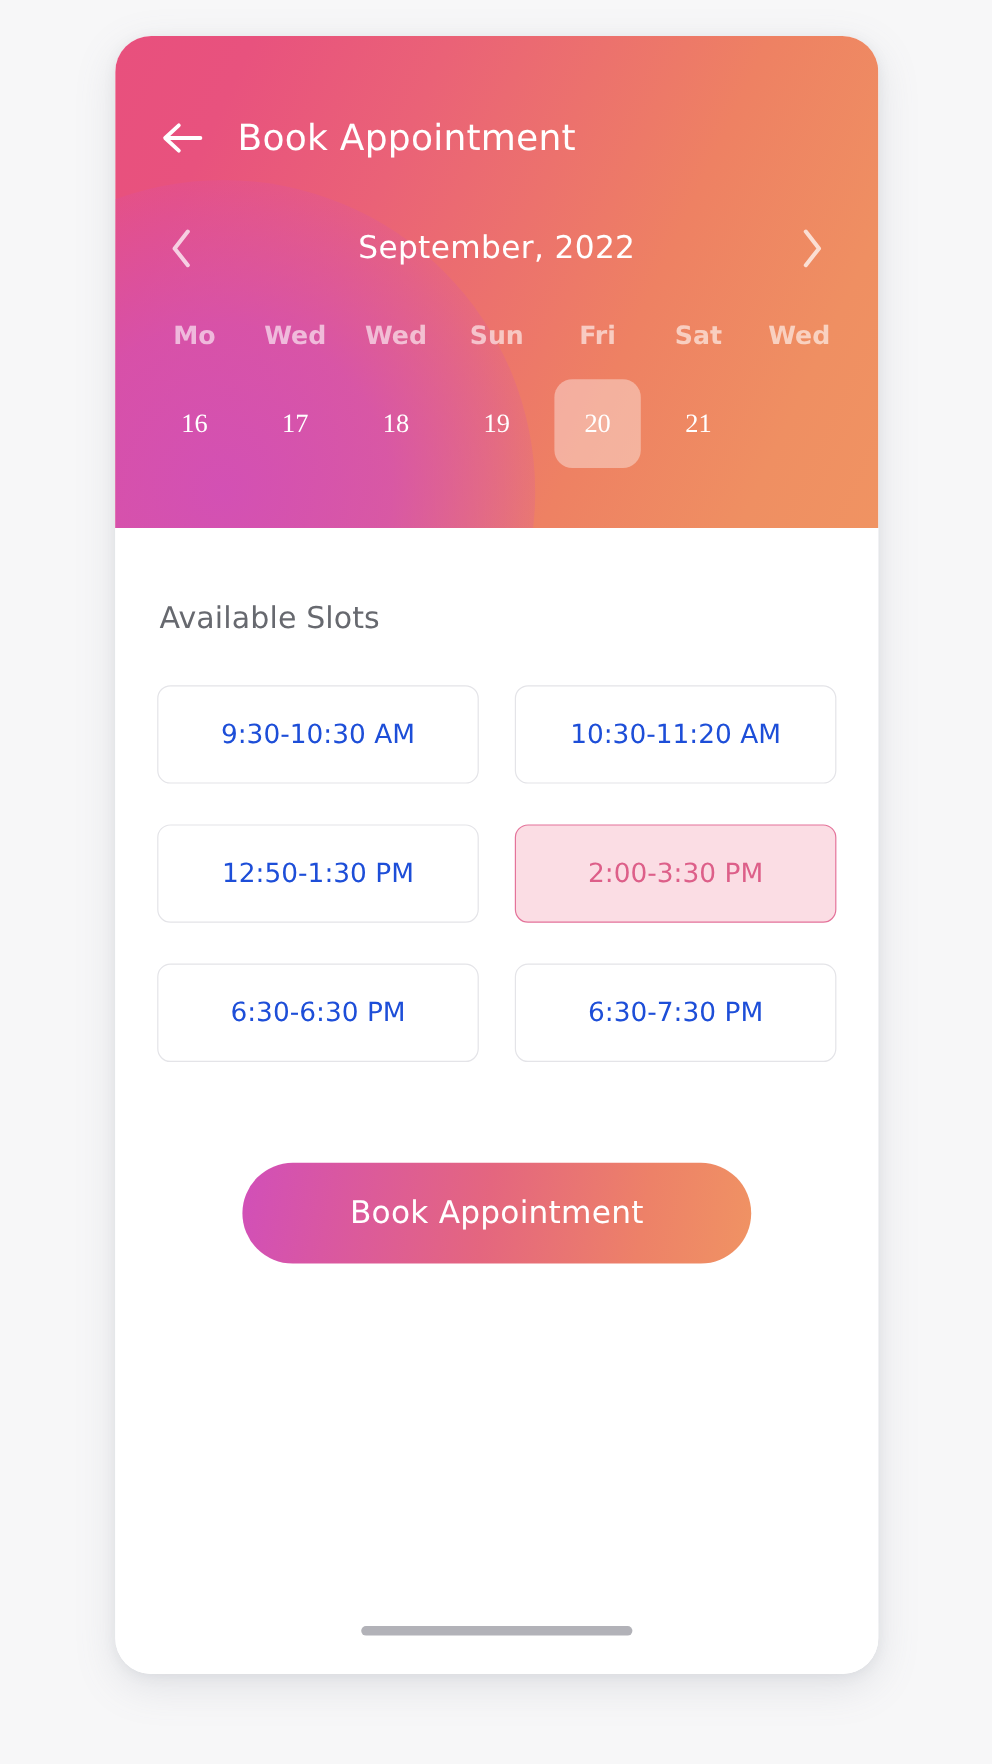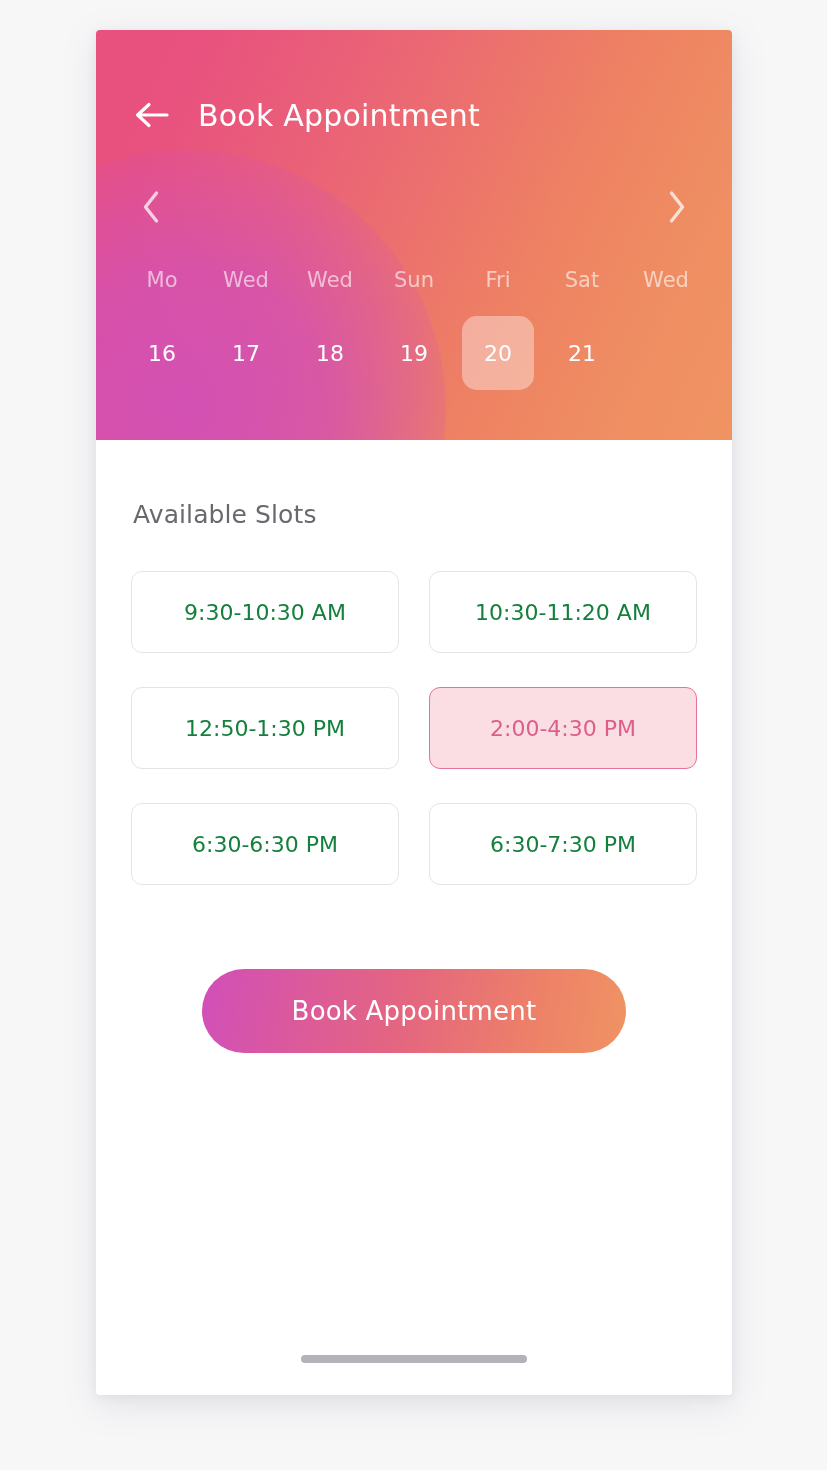--- a/index.html
+++ b/index.html
@@ -16,21 +16,21 @@
   }
 
   
   .phone {
     position: absolute;
     left: 96px;
     top: 30px;
     width: 636px;
     height: 1365px;
     background: #ffffff;
-    border-radius: 4px;
+    border-radius: 30px;
     box-shadow: 0 10px 34px rgba(120,125,140,0.17),
                 0 2px 10px rgba(120,125,140,0.10);
     overflow: hidden;
     display: flex;
     flex-direction: column;
   }
 
   
   .header {
     height: 410px;
@@ -119,35 +119,36 @@
   .week-grid {
     display: grid;
     grid-template-columns: repeat(7, 1fr);
     padding: 0 24px;
     margin-top: 38px;
   }
   .weekday {
     text-align: center;
     color: rgba(255,255,255,0.60);
     font-size: 21px;
-    font-weight: 400;
+    font-weight: 700;
     line-height: 28px;
   }
   .dates-grid {
     display: grid;
     grid-template-columns: repeat(7, 1fr);
     padding: 0 24px;
     margin-top: 22px;
   }
   .date-cell {
     display: flex;
     align-items: center;
     justify-content: center;
     height: 74px;
     cursor: pointer;
+    font-family: Liberation Serif, serif;
   }
   .date-pill {
     width: 72px;
     height: 74px;
     border-radius: 15px;
     display: flex;
     align-items: center;
     justify-content: center;
     color: #ffffff;
     font-size: 22px;
@@ -175,21 +176,21 @@
     display: grid;
     grid-template-columns: 1fr 1fr;
     gap: 34px 30px;
     margin-top: 42px;
   }
   .slot {
     height: 82px;
     border: 1.4px solid #e4e4e8;
     border-radius: 11px;
     background: #ffffff;
-    color: #15803d;
+    color: #1d4ed8;
     font-size: 22px;
     font-weight: 400;
     display: flex;
     align-items: center;
     justify-content: center;
     cursor: pointer;
     box-sizing: border-box;
   }
   .slot.selected {
     background: #fbdde4;
@@ -256,20 +257,21 @@
     </div>
 
     <div class="month-row">
       <div class="chev">
         <span>
           <svg width="20" height="34" viewBox="0 0 20 34" fill="none" aria-hidden="true">
             <path d="M15.5 3 L4.5 17 L15.5 31" stroke="rgba(255,255,255,0.72)" stroke-width="3.4" stroke-linecap="round" stroke-linejoin="round"></path>
           </svg>
         </span>
       </div>
+      <div class="month-label">September, 2022</div>
       <div class="chev">
         <span>
           <svg width="20" height="34" viewBox="0 0 20 34" fill="none" aria-hidden="true">
             <path d="M4.5 3 L15.5 17 L4.5 31" stroke="rgba(255,255,255,0.72)" stroke-width="3.4" stroke-linecap="round" stroke-linejoin="round"></path>
           </svg>
         </span>
       </div>
     </div>
 
     <div class="week-grid">
@@ -306,21 +308,21 @@
   </div>
 
   <div class="content">
 
     <div class="section-title">Available Slots</div>
 
     <div class="slots">
       <div class="slot">9:30-10:30 AM</div>
       <div class="slot">10:30-11:20 AM</div>
       <div class="slot">12:50-1:30 PM</div>
-      <div class="slot selected">2:00-4:30 PM</div>
+      <div class="slot selected">2:00-3:30 PM</div>
       <div class="slot">6:30-6:30 PM</div>
       <div class="slot">6:30-7:30 PM</div>
     </div>
 
     <div class="cta-wrap">
       <button class="cta">Book Appointment</button>
     </div>
 
     <div class="home-indicator"></div>
 

